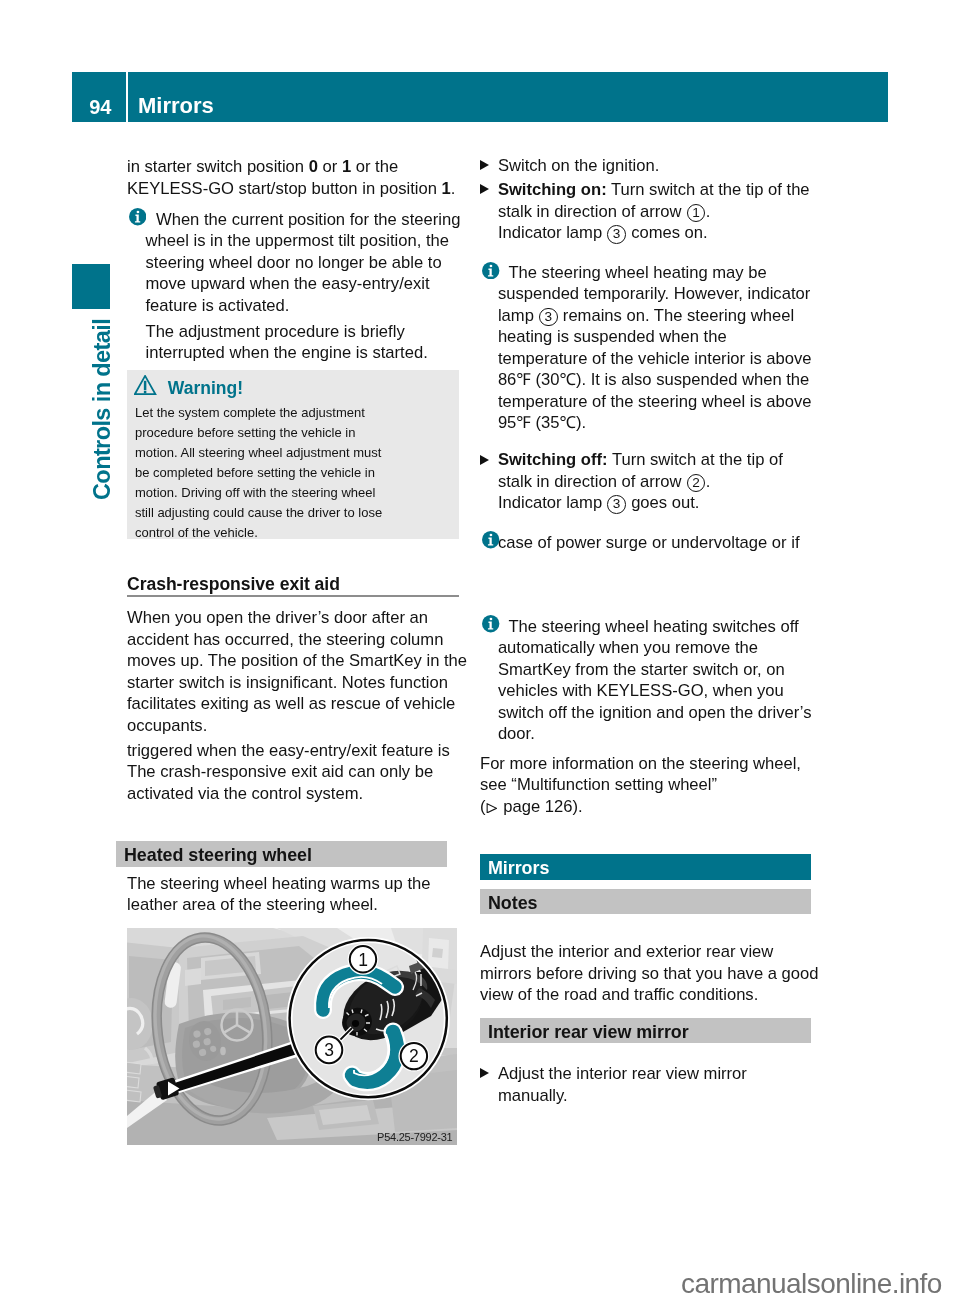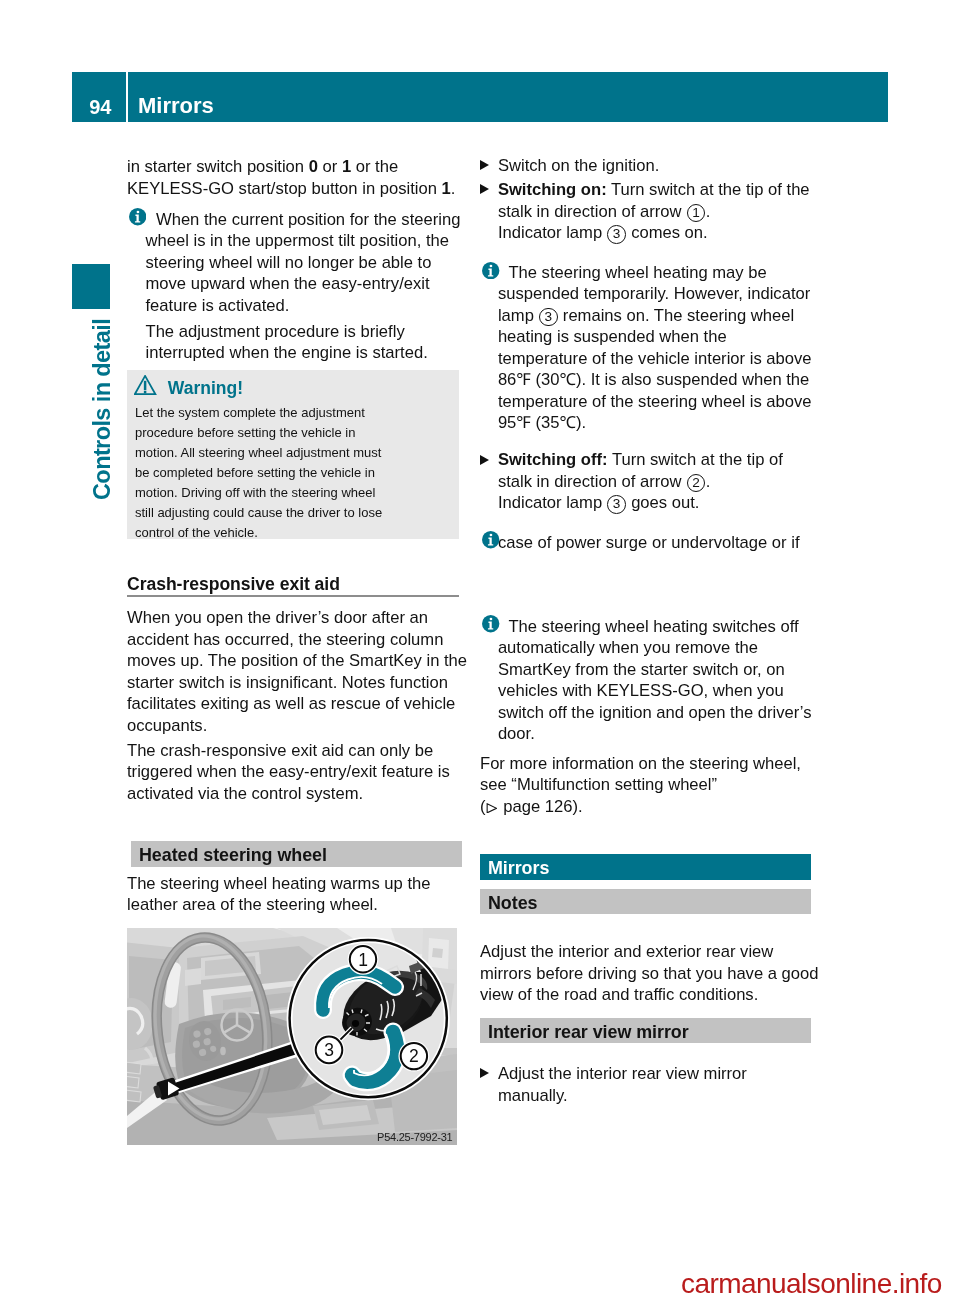--- a/index.html
+++ b/index.html
@@ -53,21 +53,21 @@
 .hbar{position:absolute;}
 .hbar span{position:absolute;left:8px;font-size:17.9px;font-weight:700;letter-spacing:-.05px;}
 
 
 .fig{position:absolute;left:127px;top:928px;width:330px;height:217px;line-height:0;}
 
 
 .refico{display:inline-block;width:11.6px;height:10.6px;line-height:0;vertical-align:-1.3px;margin:0 1.2px 0 0.3px;}
 
 
-.wm{position:absolute;left:681px;top:1273px;height:26px;line-height:22.3px;font-size:28px;color:#b91c1c;letter-spacing:-0.55px;}
+.wm{position:absolute;left:681px;top:1273px;height:26px;line-height:22.3px;font-size:28px;color:#737373;letter-spacing:-0.55px;}
 </style>
 </head>
 <body>
 
 <div class="page">
   <div class="hdr">
     <div class="hdr-num">
         <span>94</span>
       </div>
     <div class="hdr-bar">
@@ -83,21 +83,21 @@
       <span class="ln"><span>KEYLESS-GO start/stop button in position </span><b>1</b><span>.</span></span>
     </div>
   <div class="blk" style="left:127.0px;top:208.5px;width:340px;padding-left:18.5px;">
       <span class="ico" style="left:1.9px;top:-0.3px"><svg viewBox="0 0 17.4 17.4" width="17.4" height="17.4">
           <circle cx="8.7" cy="8.7" r="8.7" fill="#00738B"></circle>
           <circle cx="8.95" cy="4.0" r="1.35" fill="#fff"></circle>
           <path d="M6.45 6.6 h3.3 v6.55 h1.5 v1.35 h-5.3 v-1.35 h1.55 v-5.2 h-1.05 z" fill="#fff"></path>
         </svg></span>
       <span class="ln ind">When the current position for the steering</span>
       <span class="ln">wheel is in the uppermost tilt position, the</span>
-      <span class="ln">steering wheel will no longer be able to</span>
+      <span class="ln">steering wheel door no longer be able to</span>
       <span class="ln">move upward when the easy-entry/exit</span>
       <span class="ln">feature is activated.</span>
     </div>
   <div class="blk" style="left:127.0px;top:320.6px;width:340px;padding-left:18.5px;">
       <span class="ln">The adjustment procedure is briefly</span>
       <span class="ln">interrupted when the engine is started.</span>
     </div>
   <div class="warn" style="left:127.0px;top:370.4px;width:331.5px;height:169px"></div>
   <span class="ico" style="left:134.4px;top:375px;width:23px;height:20.5px"><svg viewBox="0 0 23 20.5" width="23" height="20.5">
         <path d="M11.1 0.9 L21.4 19.2 H0.8 Z" fill="none" stroke="#00738B" stroke-width="1.75" stroke-linejoin="miter"></path>
@@ -118,25 +118,25 @@
   <div class="h2rule" style="left:127.0px;top:595.2px;width:331.5px"></div>
   <div class="blk" style="left:127.0px;top:607.2px;width:340px;">
       <span class="ln">When you open the driver’s door after an</span>
       <span class="ln">accident has occurred, the steering column</span>
       <span class="ln">moves up. The position of the SmartKey in the</span>
       <span class="ln">starter switch is insignificant. Notes function</span>
       <span class="ln">facilitates exiting as well as rescue of vehicle</span>
       <span class="ln">occupants.</span>
     </div>
   <div class="blk" style="left:127.0px;top:739.6px;width:340px;">
+      <span class="ln">triggered when the easy-entry/exit feature is</span>
       <span class="ln">The crash-responsive exit aid can only be</span>
-      <span class="ln">triggered when the easy-entry/exit feature is</span>
       <span class="ln">activated via the control system.</span>
     </div>
-  <div class="hbar" style="left:131px;top:841.2px;width:330.6px;height:25.9px;background:var(--grey)">
+  <div class="hbar" style="left:116px;top:841.2px;width:330.6px;height:25.9px;background:var(--grey)">
       <span style="top:4.2px">Heated steering wheel</span>
     </div>
   <div class="blk" style="left:127.0px;top:872.7px;width:340px;">
       <span class="ln">The steering wheel heating warms up the</span>
       <span class="ln">leather area of the steering wheel.</span>
     </div>
   <div class="fig"><svg viewBox="0 0 330 217" width="330" height="217" shape-rendering="geometricPrecision">
 <defs>
 <clipPath id="figclip">
             <rect x="0" y="0" width="330" height="217"></rect>

